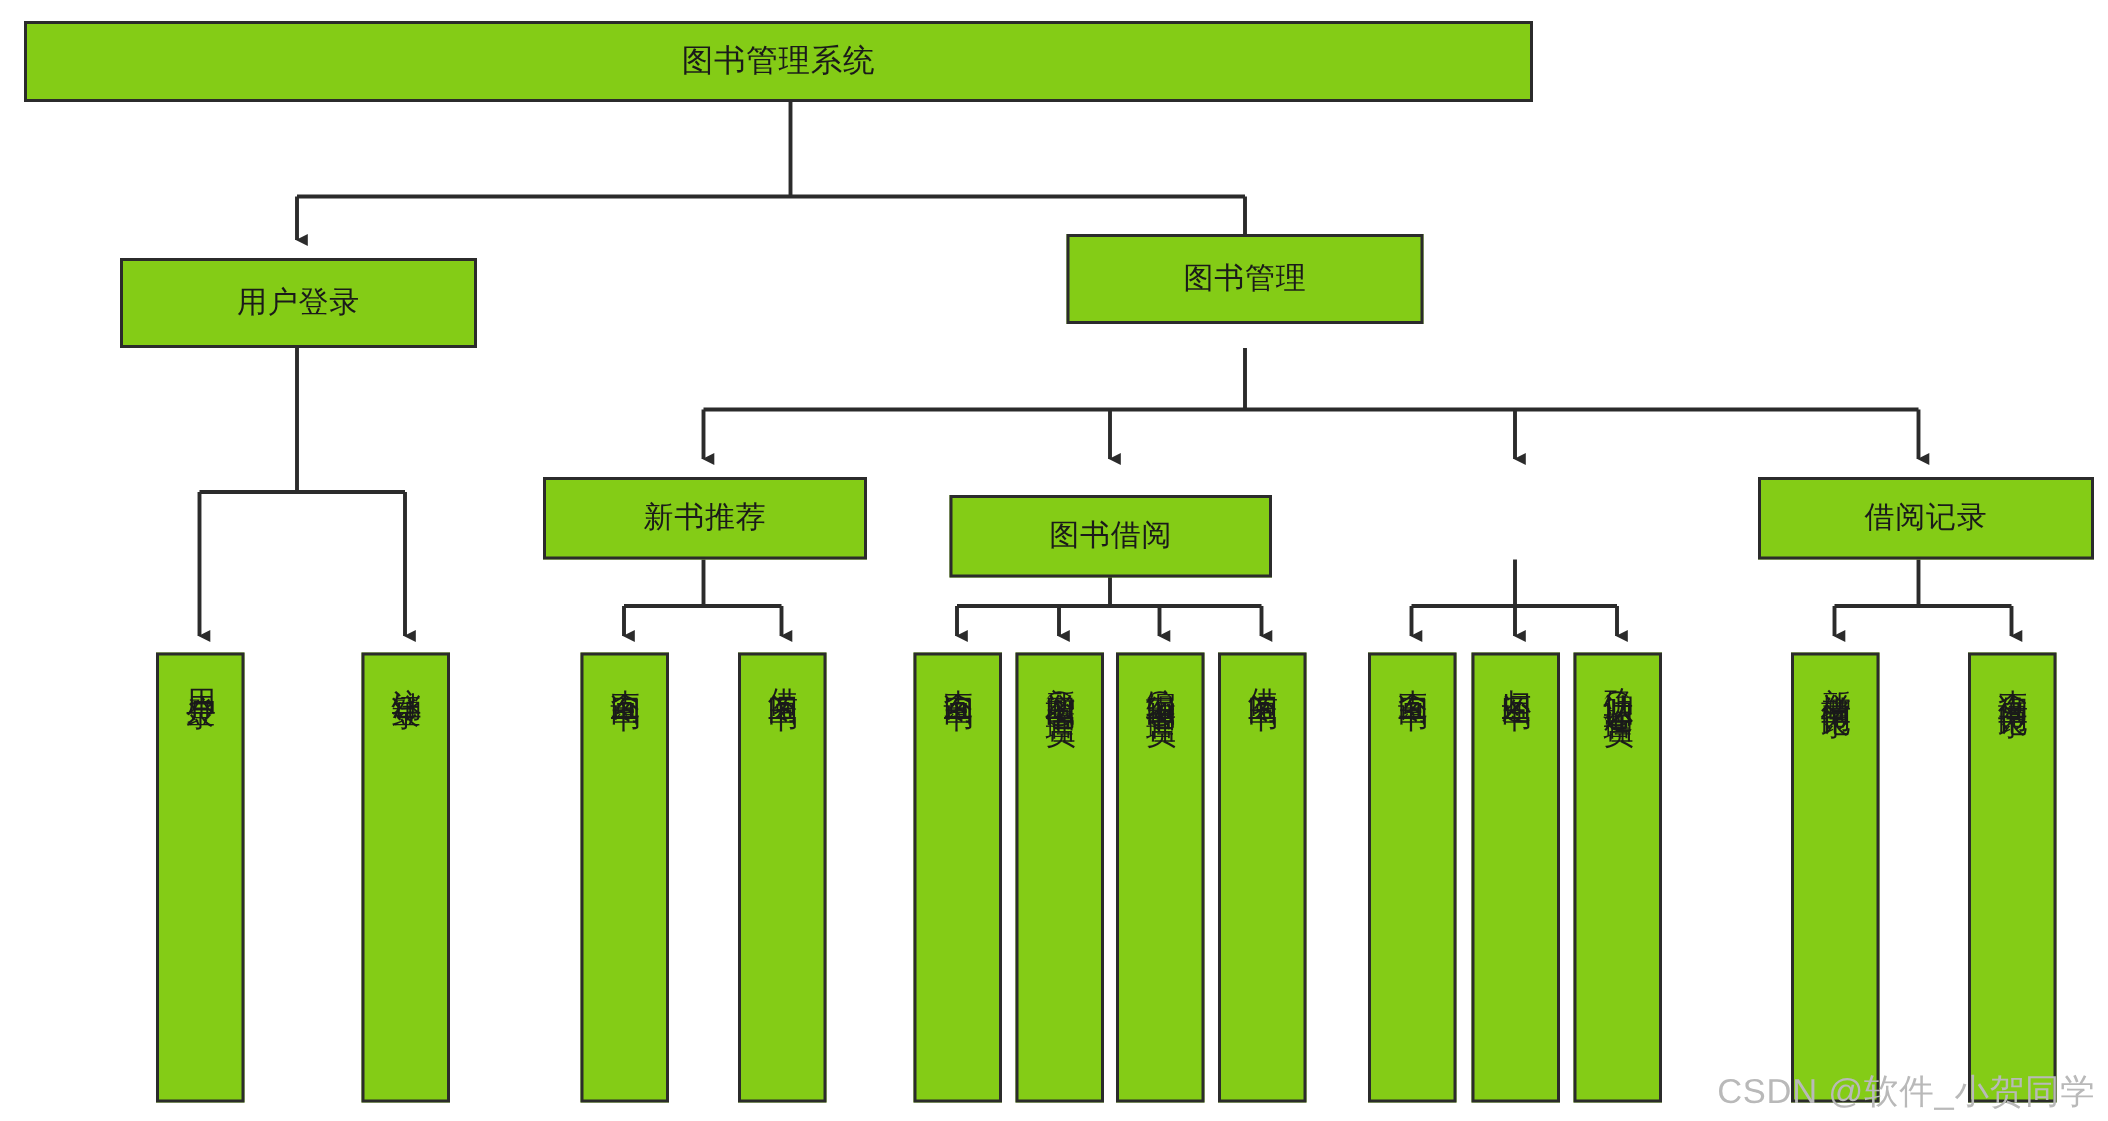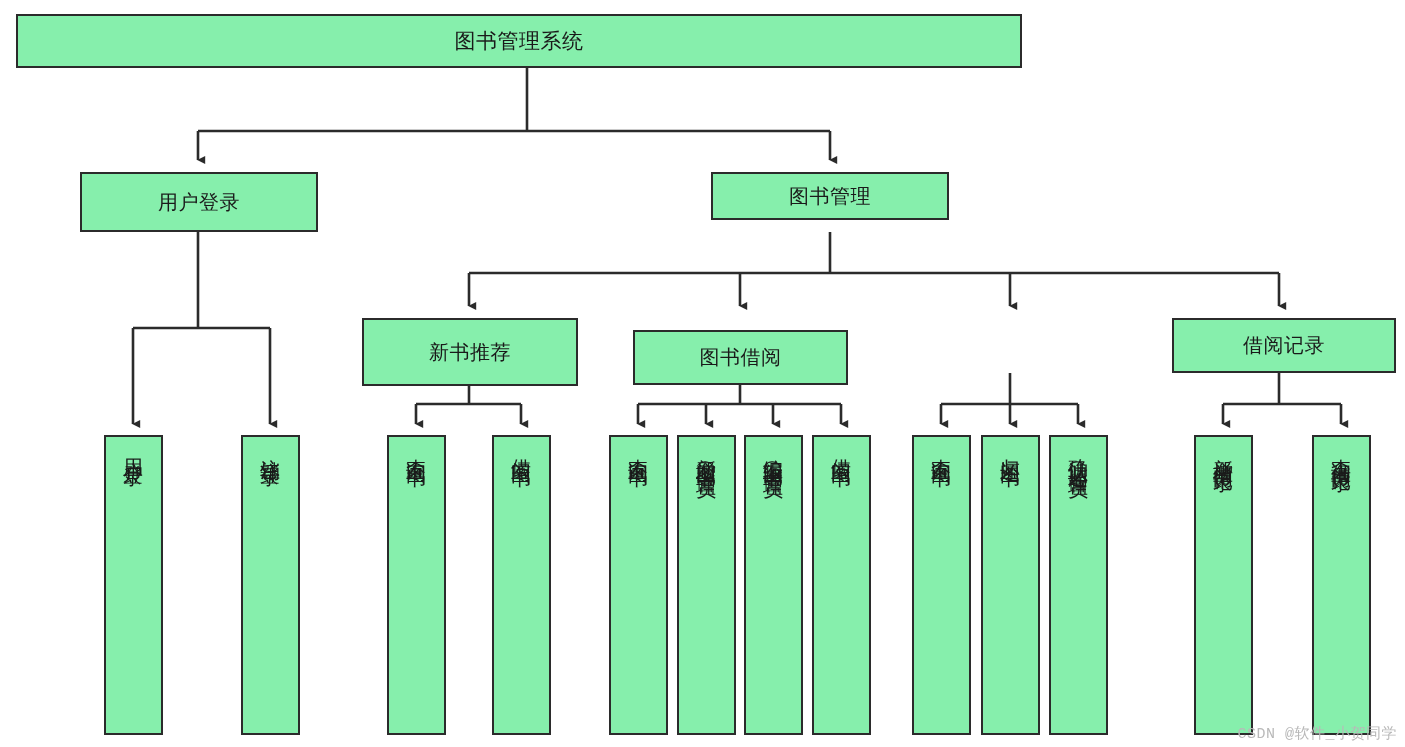--- a/index.html
+++ b/index.html
@@ -21,21 +21,21 @@
   #edge-layer {
     position: absolute;
     left: 0;
     top: 0;
     width: 1405px;
     height: 747px;
   }
   .node {
     position: absolute;
     box-sizing: border-box;
-    background: #86efac;
+    background: #84cc16;
     border: 2px solid #2b2b2b;
     display: flex;
     align-items: center;
     justify-content: center;
     z-index: 2;
   }
   .node-label {
     color: #1a1a1a;
     letter-spacing: 0.5px;
     white-space: nowrap;
@@ -65,26 +65,25 @@
     font-size: 20px;
     letter-spacing: 3px;
     line-height: 1;
     white-space: nowrap;
   }
   
   #watermark {
     position: absolute;
     right: 8px;
     bottom: 4px;
-    font-size: 15px;
+    font-size: 23px;
     color: #b9b9b9;
     z-index: 5;
     white-space: nowrap;
     letter-spacing: 0.5px;
-    font-family: Liberation Mono, monospace;
   }
 </style>
 </head>
 <body>
 
 <div id="diagram-root">
 
   <svg id="edge-layer" viewBox="0 0 1405 747" xmlns="http://www.w3.org/2000/svg">
     <defs>
       <marker id="arrowhead" markerWidth="9" markerHeight="9" refX="4.2" refY="7.6" orient="auto" markerUnits="userSpaceOnUse">
@@ -139,25 +138,25 @@
   </svg>
 
   <div class="node level-root" style="left:16px; top:14px; width:1006px; height:54px;">
     <span class="node-label">图书管理系统</span>
   </div>
 
   <div class="node level-2" style="left:80px; top:172px; width:238px; height:60px;">
     <span class="node-label">用户登录</span>
   </div>
 
-  <div class="node level-2" style="left:711px; top:172px; width:238px; height:48px;">
+  <div class="node level-2" style="left:711px; top:156px; width:238px; height:60px;">
     <span class="node-label">图书管理</span>
   </div>
 
-  <div class="node level-3" style="left:362px; top:318px; width:216px; height:68px;">
+  <div class="node level-3" style="left:362px; top:318px; width:216px; height:55px;">
     <span class="node-label">新书推荐</span>
   </div>
 
   <div class="node level-3" style="left:633px; top:318px; width:215px; height:55px;margin-top:12px;">
     <span class="node-label">图书借阅</span>
   </div>
 
 
   <div class="node level-3" style="left:1172px; top:318px; width:224px; height:55px;">
     <span class="node-label">借阅记录</span>

